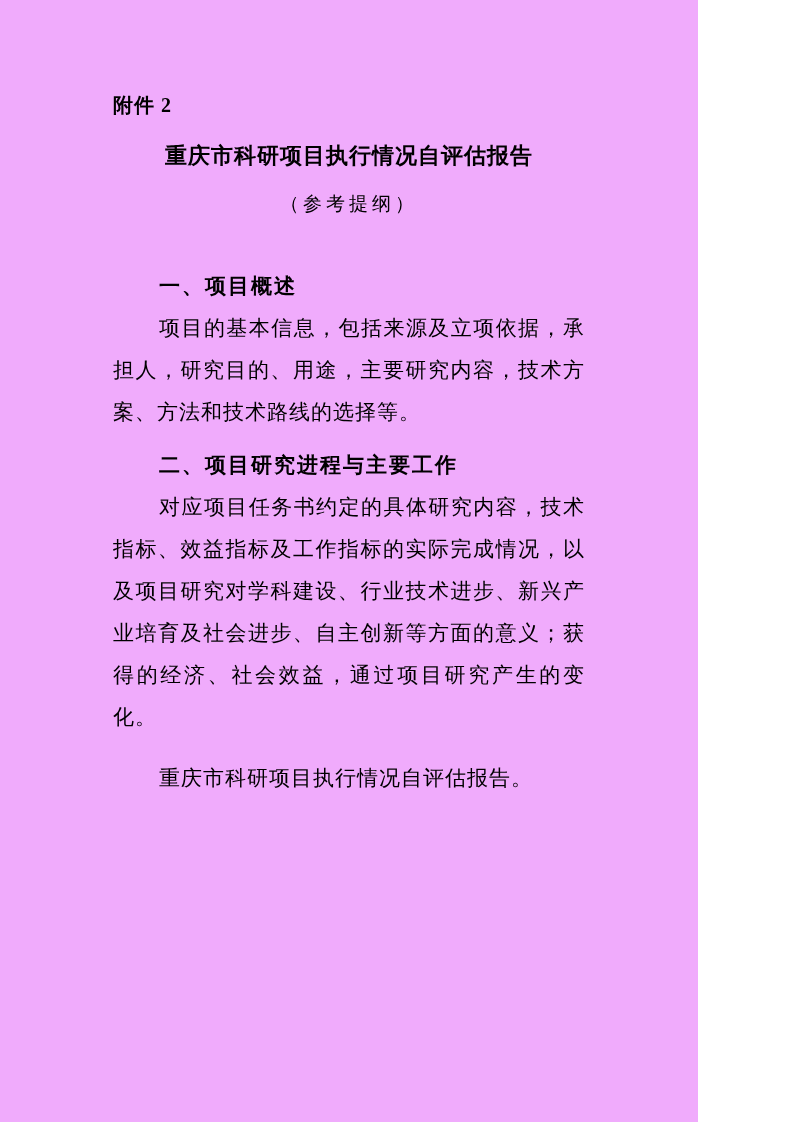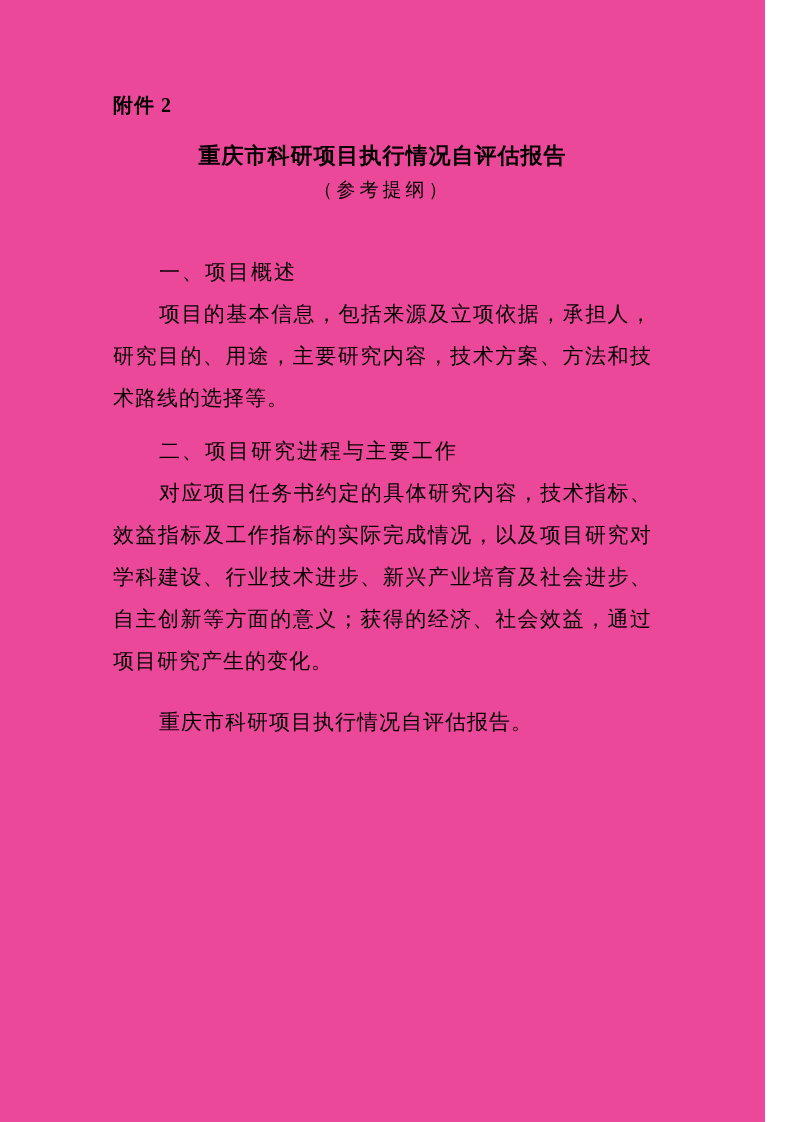--- a/index.html
+++ b/index.html
@@ -8,24 +8,24 @@
     background: #ffffff;
   }
   body {
     width: 793px;
     height: 1122px;
     overflow: hidden;
     color: #000000;
   }
   .page {
     box-sizing: border-box;
-    width: 765px;
+    width: 698px;
     height: 1122px;
     padding: 93px 113px 0 113px;
-    background: #ec4899;
+    background: #f0abfc;
   }
   .attachment-label {
     font-family: "Liberation Serif", serif;
     font-size: 20px;
     line-height: 24px;
     font-weight: bold;
     letter-spacing: 1px;
     margin: 0;
   }
   .doc-title {
@@ -37,30 +37,30 @@
     text-align: center;
     margin: 26px 0 0 0;
   }
   .doc-subtitle {
     font-family: "Liberation Serif", serif;
     font-size: 19px;
     line-height: 24px;
     font-weight: normal;
     letter-spacing: 4px;
     text-align: center;
-    margin: 9px 0 0 0;
+    margin: 23px 0 0 0;
   }
   .sections {
     margin-top: 57px;
   }
   .section h2 {
     font-family: "Liberation Sans", sans-serif;
     font-size: 21px;
     line-height: 25px;
-    font-weight: normal;
+    font-weight: bold;
     letter-spacing: 2px;
     margin: 19px 0 0 0;
     padding-left: 46px;
   }
   .section:first-child h2 {
     margin-top: 0;
   }
   .section p {
     font-family: "Liberation Serif", serif;
     font-size: 21px;

